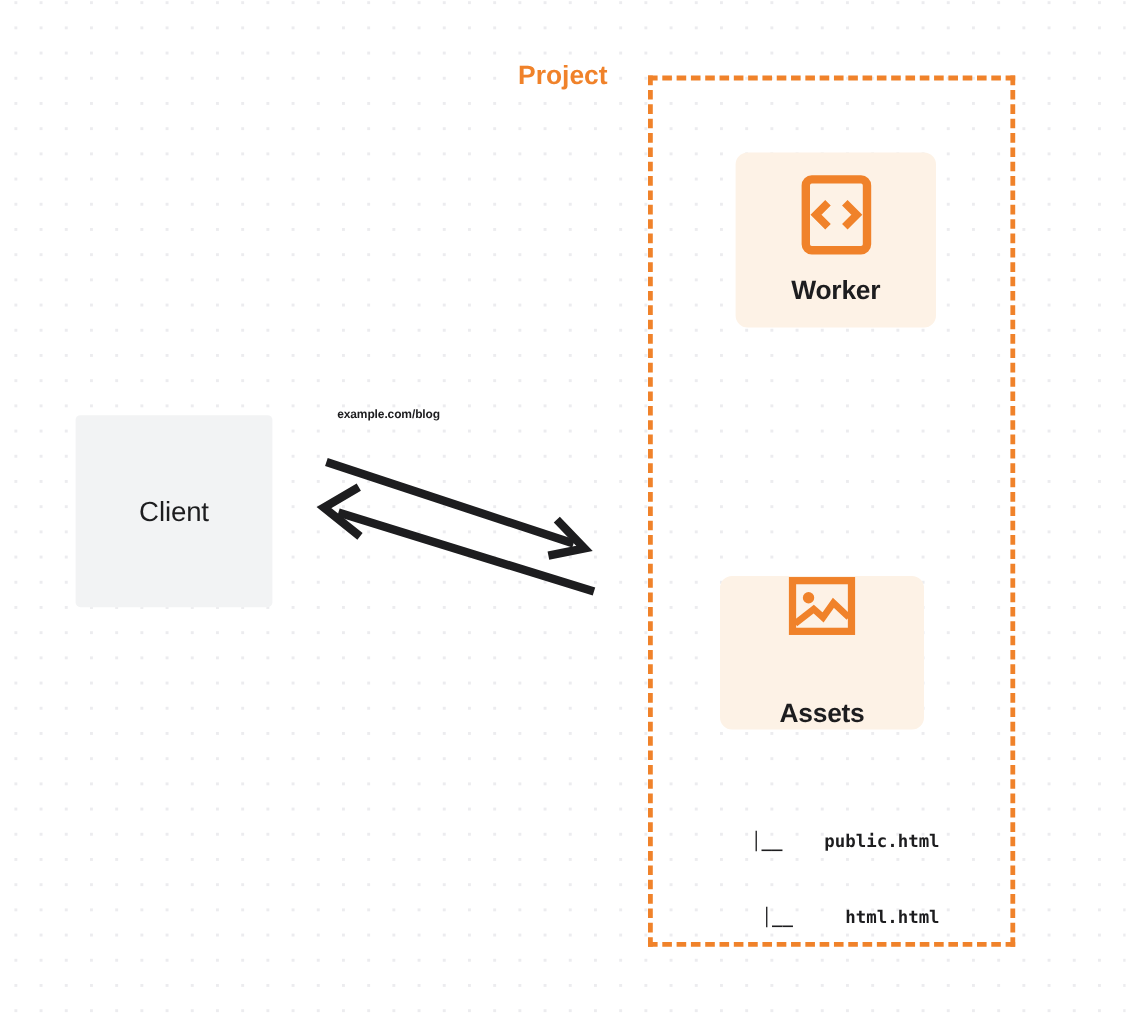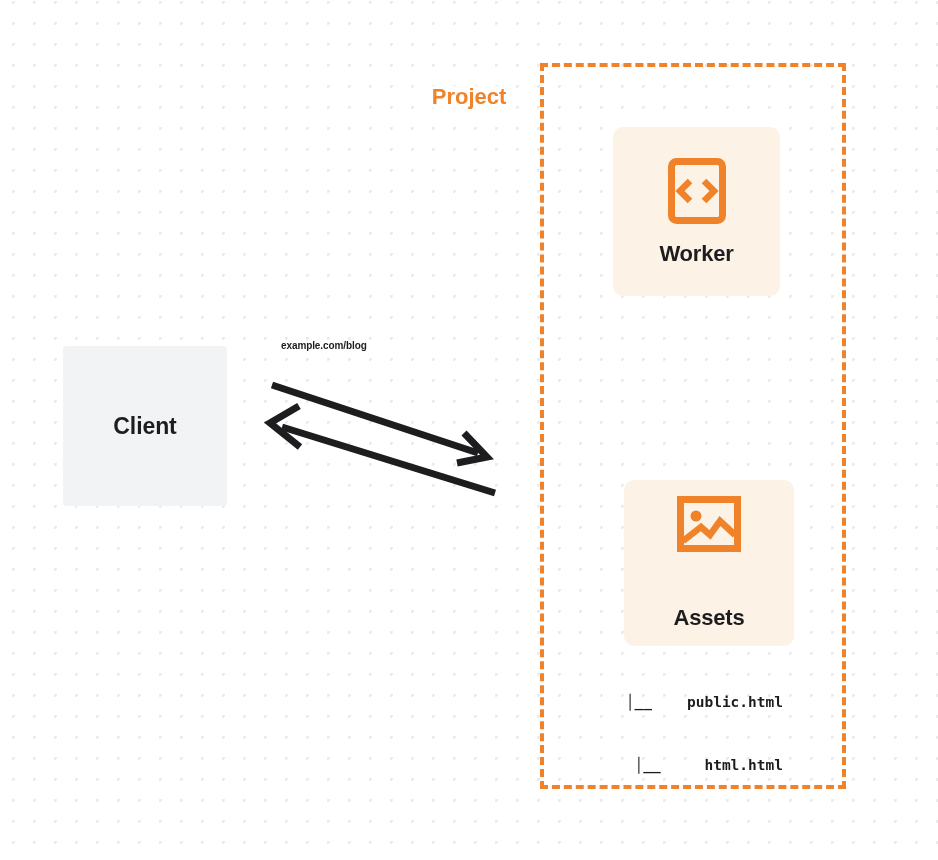--- a/index.html
+++ b/index.html
@@ -31,21 +31,21 @@
     width: 164px;
     height: 160px;
     background: #f2f3f4;
     border-radius: 4px;
     display: flex;
     align-items: center;
     justify-content: center;
   }
   .client-label {
     font-size: 23px;
-    font-weight: bold;
+    font-weight: normal;
     color: #1d1d1f;
     letter-spacing: -0.1px;
   }
 
   
   .request-label {
     position: absolute;
     left: 281px;
     top: 340px;
     font-size: 10px;
@@ -81,44 +81,43 @@
     top: 63px;
     transform: translate(-50%, -50%);
     font-size: 22px;
     font-weight: bold;
     color: #f0822a;
     letter-spacing: 0px;
     background: #ffffff;
     padding: 0 4px;
     line-height: 1;
     white-space: nowrap;
-    margin-top: 34px;
   }
 
   
   .card {
     position: absolute;
     background: #fdf2e6;
     border-radius: 10px;
     display: flex;
     flex-direction: column;
     align-items: center;
     justify-content: center;
   }
   .card-worker {
     left: 613px;
     top: 127px;
     width: 167px;
-    height: 169px;
+    height: 146px;
   }
   .card-assets {
-    left: 624px;
+    left: 600px;
     top: 480px;
     width: 170px;
-    height: 166px;
+    height: 128px;
     gap: 36px;
   }
   .card-icon {
     display: block;
     margin-bottom: 16px;
   }
   .card-label {
     font-size: 22px;
     font-weight: bold;
     color: #1d1d1f;

